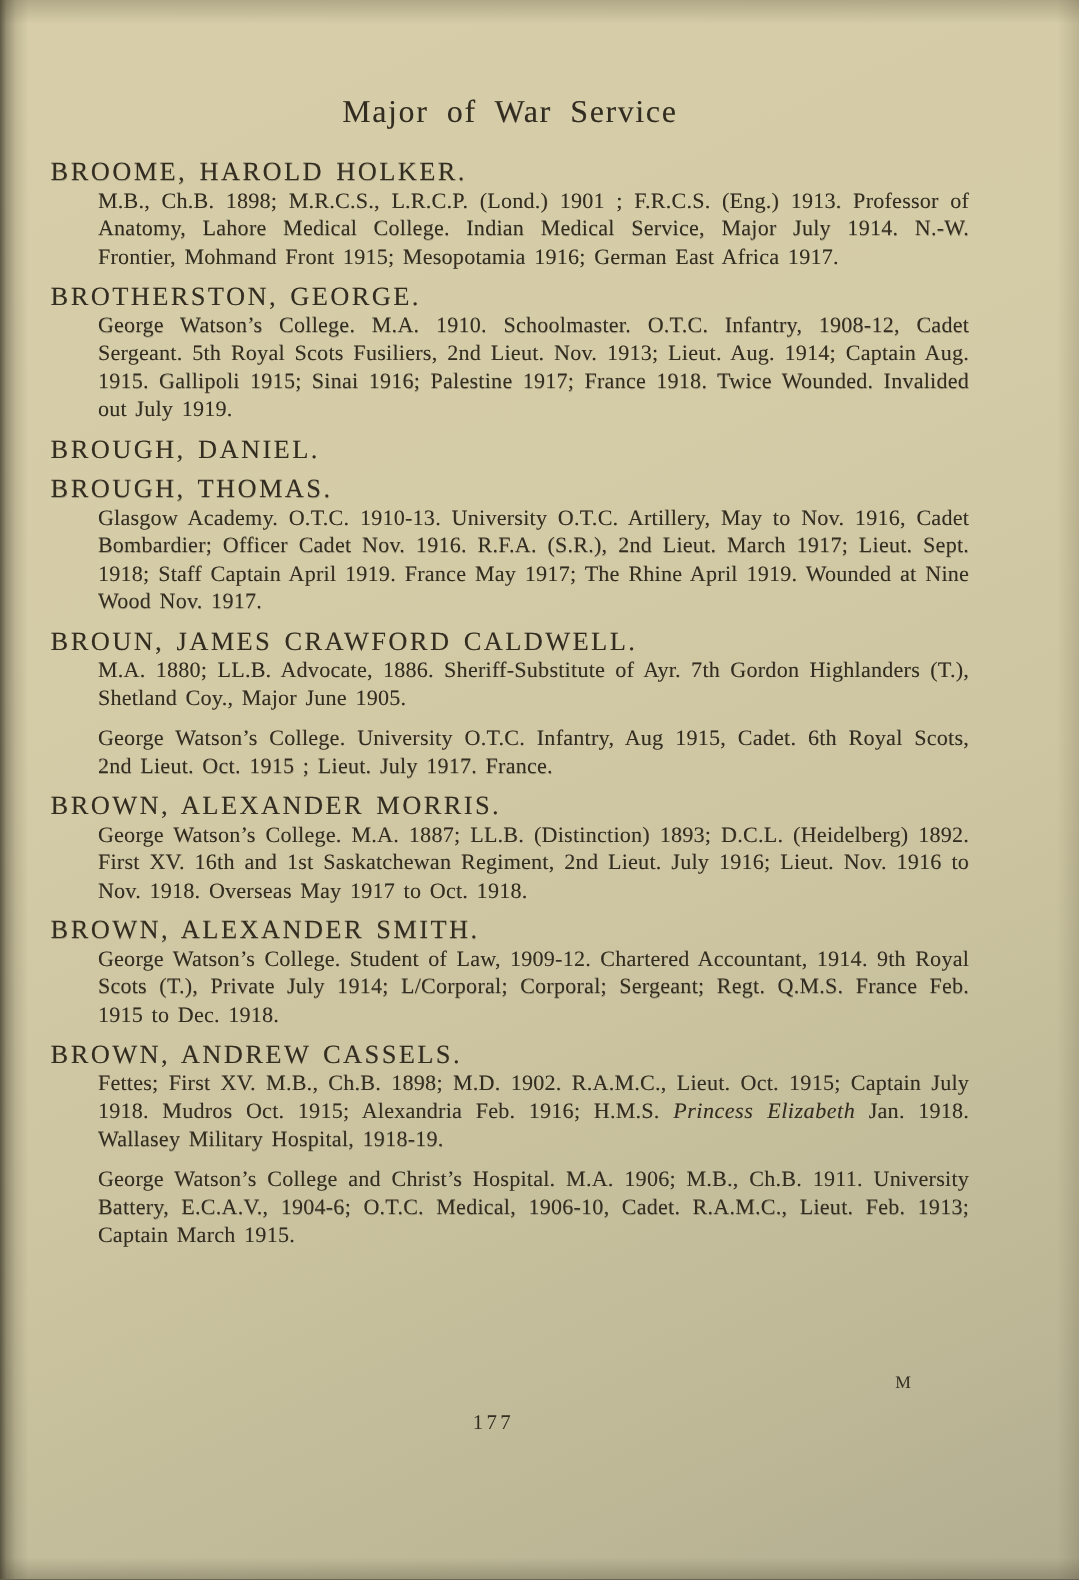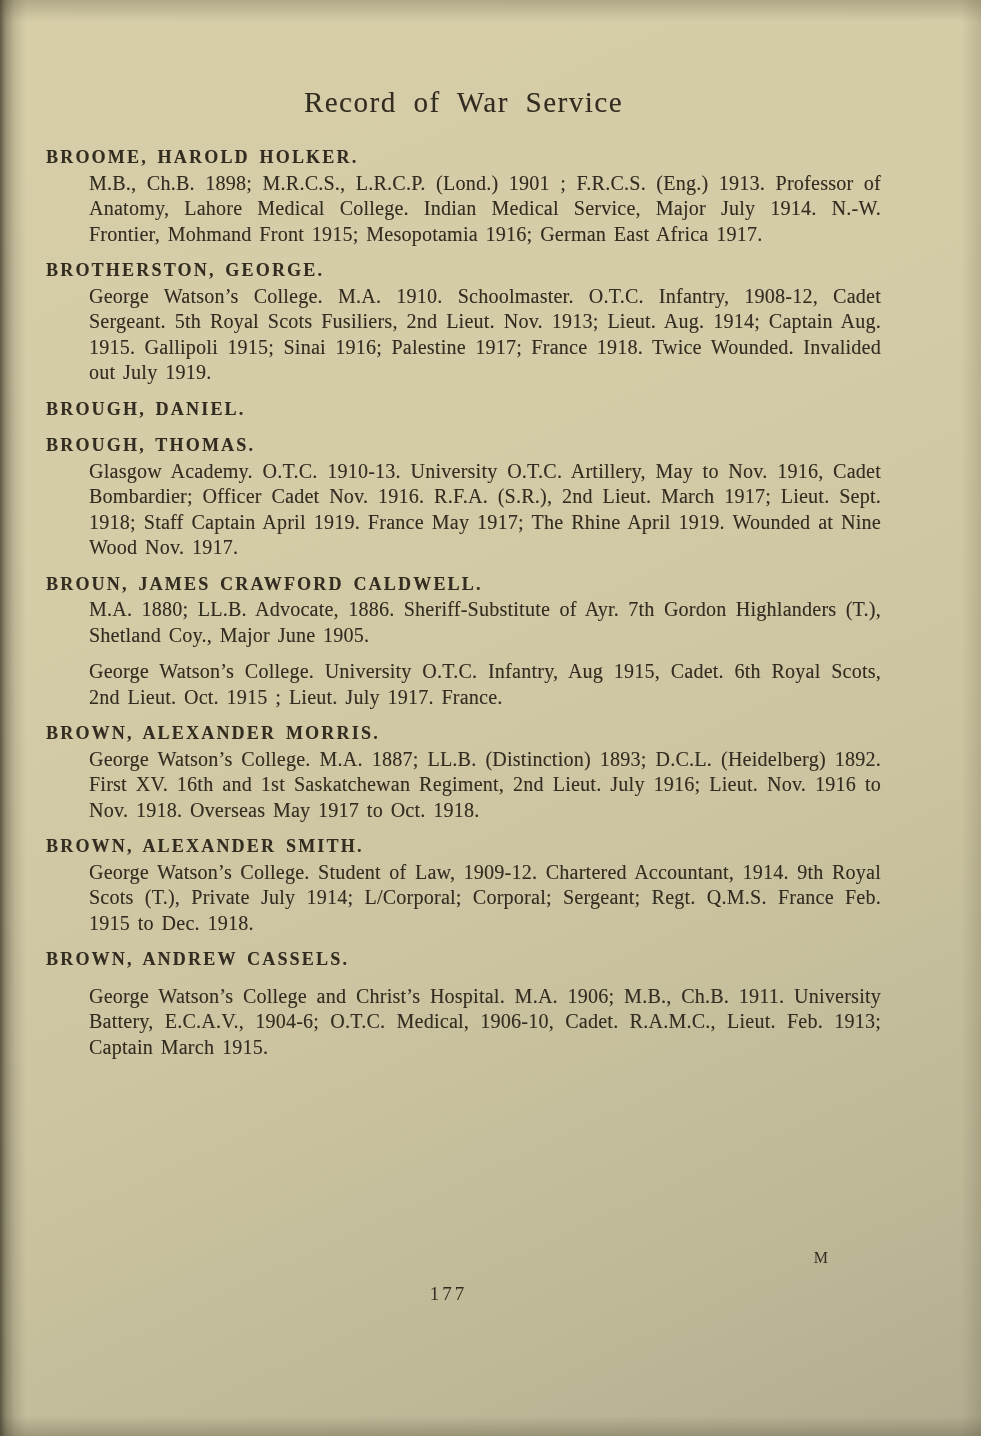--- a/index.html
+++ b/index.html
@@ -51,22 +51,22 @@
     text-align: center;
     letter-spacing: 1.5px;
     word-spacing: 8px;
     text-shadow: 0.3px 0.3px 0 rgba(40,35,25,0.35);
   }
   .entry {
     margin: 0 0 11px 0;
   }
   .entry-name {
     margin: 0;
-    font-size: 18px;
-    font-weight: bold;
+    font-size: 24px;
+    font-weight: normal;
     letter-spacing: 2.2px;
     word-spacing: 3px;
     line-height: 25.5px;
     text-shadow: 0.3px 0.3px 0 rgba(40,35,25,0.30);
   }
   .entry-body {
     margin: 0 0 0 43px;
     font-size: 20px;
     line-height: 25.5px;
     text-align: justify;
@@ -100,21 +100,21 @@
 </head>
 <body>
 
 <div class="page">
   <div class="edge-left"></div>
   <div class="edge-top"></div>
   <div class="edge-right"></div>
   <div class="edge-bottom"></div>
 
   <main class="content">
-    <h1 class="title">Record of War Service</h1>
+    <h1 class="title">Major of War Service</h1>
 
     <article class="entry">
       <h2 class="entry-name">BROOME, HAROLD HOLKER.</h2>
       <p class="entry-body"><span>M.B., Ch.B. 1898; M.R.C.S., L.R.C.P. (Lond.) 1901&nbsp;; F.R.C.S. (Eng.) 1913. Professor of Anatomy, Lahore Medical College. Indian Medical Service, Major July 1914. N.-W. Frontier, Mohmand Front 1915; Mesopotamia 1916; German East Africa 1917.</span></p>
     </article>
 
     <article class="entry">
       <h2 class="entry-name">BROTHERSTON, GEORGE.</h2>
       <p class="entry-body"><span>George Watson’s College. M.A. 1910. Schoolmaster. O.T.C. Infantry, 1908-12, Cadet Sergeant. 5th Royal Scots Fusiliers, 2nd Lieut. Nov. 1913; Lieut. Aug. 1914; Captain Aug. 1915. Gallipoli 1915; Sinai 1916; Palestine 1917; France 1918. Twice Wounded. Invalided out July 1919.</span></p>
     </article>
@@ -142,20 +142,21 @@
       <p class="entry-body"><span>George Watson’s College. M.A. 1887; LL.B. (Distinction) 1893; D.C.L. (Heidelberg) 1892. First XV. 16th and 1st Saskatchewan Regiment, 2nd Lieut. July 1916; Lieut. Nov. 1916 to Nov. 1918. Overseas May 1917 to Oct. 1918.</span></p>
     </article>
 
     <article class="entry">
       <h2 class="entry-name">BROWN, ALEXANDER SMITH.</h2>
       <p class="entry-body"><span>George Watson’s College. Student of Law, 1909-12. Chartered Accountant, 1914. 9th Royal Scots (T.), Private July 1914; L/Corporal; Corporal; Sergeant; Regt. Q.M.S. France Feb. 1915 to Dec. 1918.</span></p>
     </article>
 
     <article class="entry">
       <h2 class="entry-name">BROWN, ANDREW CASSELS.</h2>
+      <p class="entry-body"><span>Fettes; First XV. M.B., Ch.B. 1898; M.D. 1902. R.A.M.C., Lieut. Oct. 1915; Captain July 1918. Mudros Oct. 1915; Alexandria Feb. 1916; H.M.S. </span><i>Princess Elizabeth</i><span> Jan. 1918. Wallasey Military Hospital, 1918-19.</span></p>
     </article>
 
     <article class="entry">
       <p class="entry-body"><span>George Watson’s College and Christ’s Hospital. M.A. 1906; M.B., Ch.B. 1911. University Battery, E.C.A.V., 1904-6; O.T.C. Medical, 1906-10, Cadet. R.A.M.C., Lieut. Feb. 1913; Captain March 1915.</span></p>
     </article>
   </main>
 
   <footer class="footer">
     <span class="page-number">177</span>
     <span class="signature-mark">M</span>

